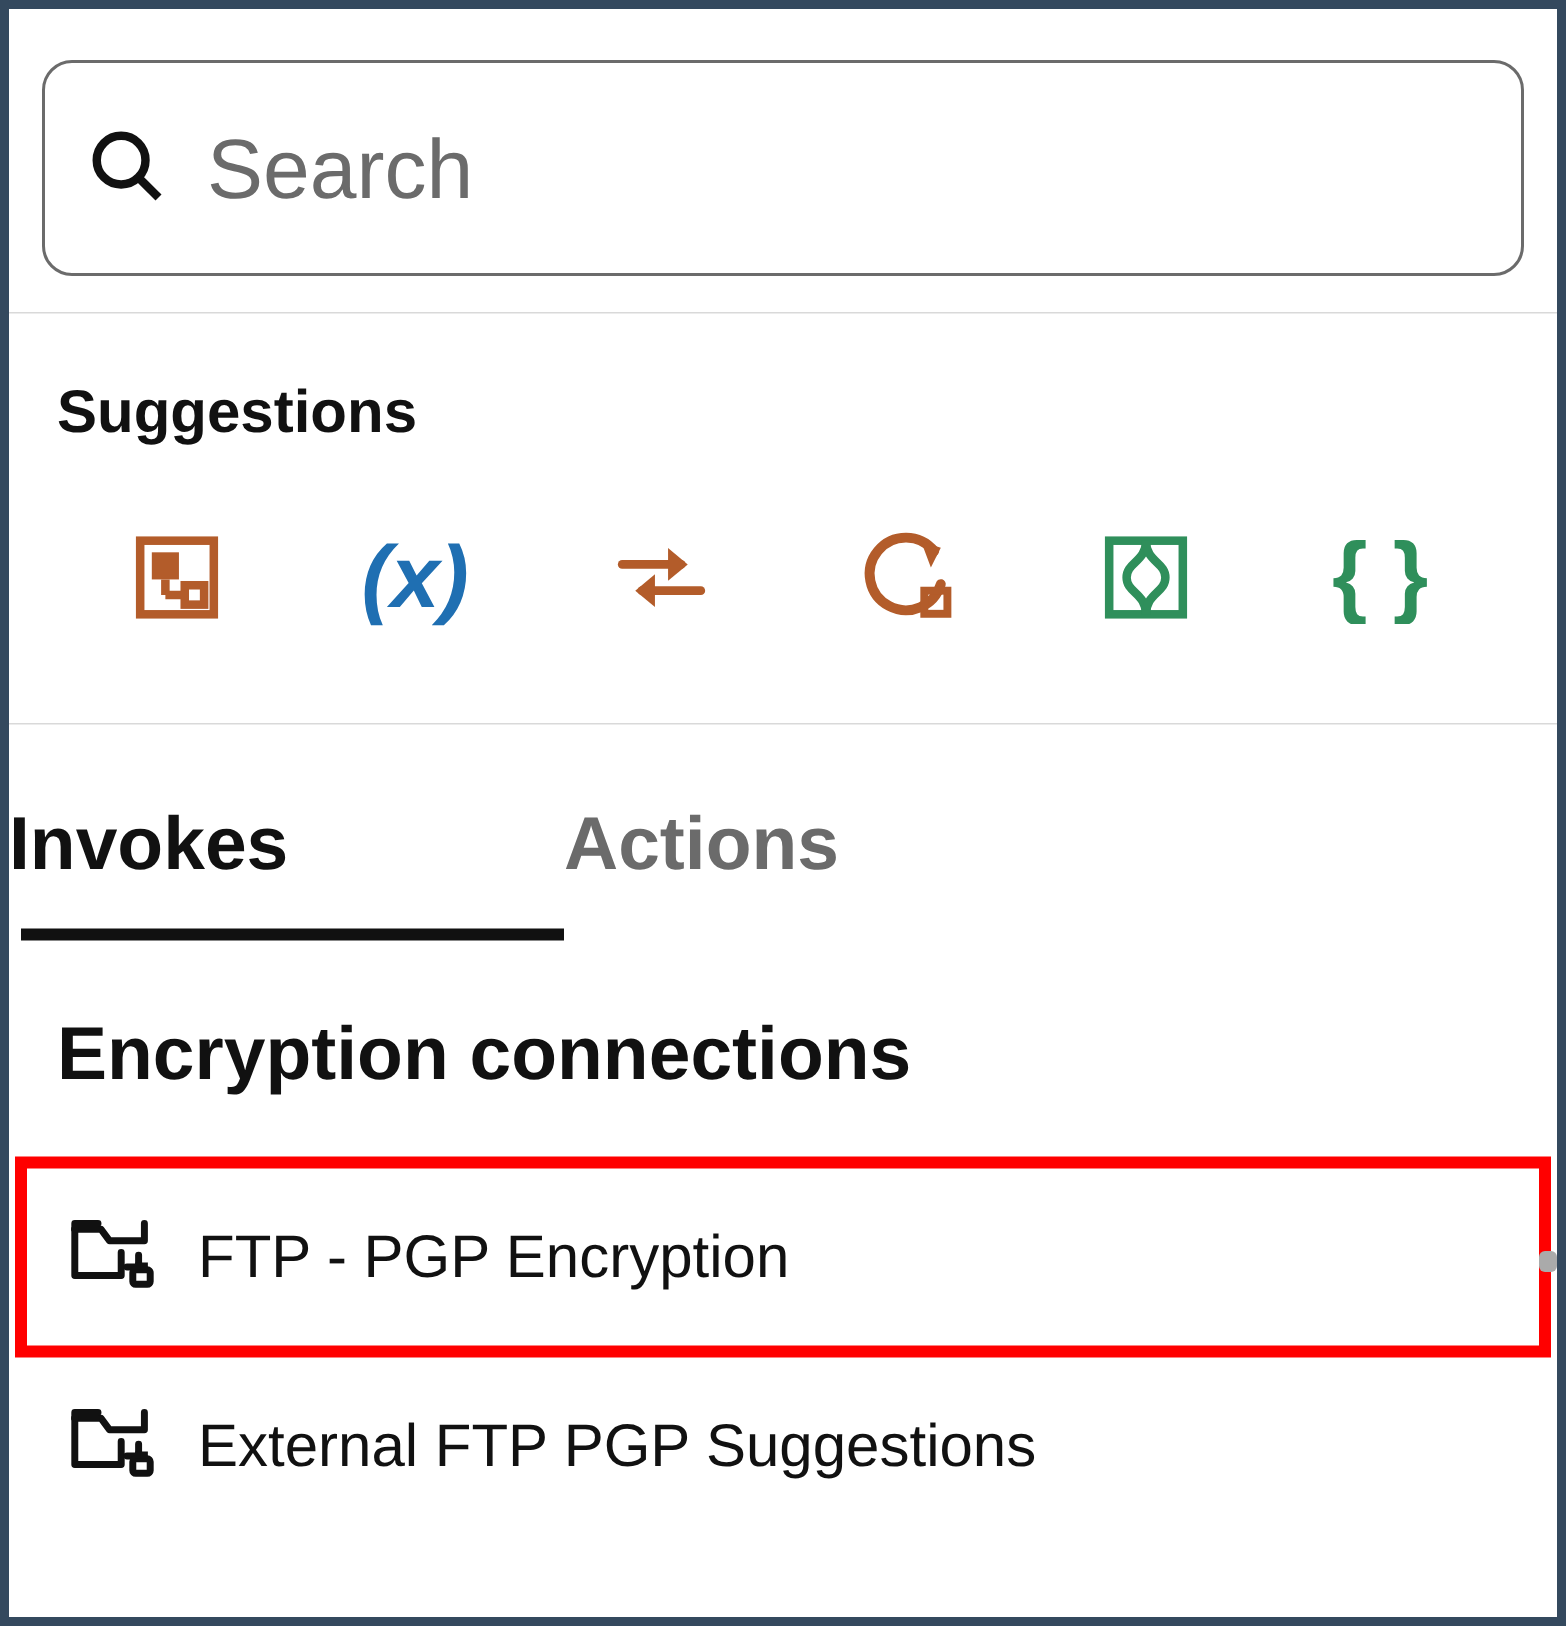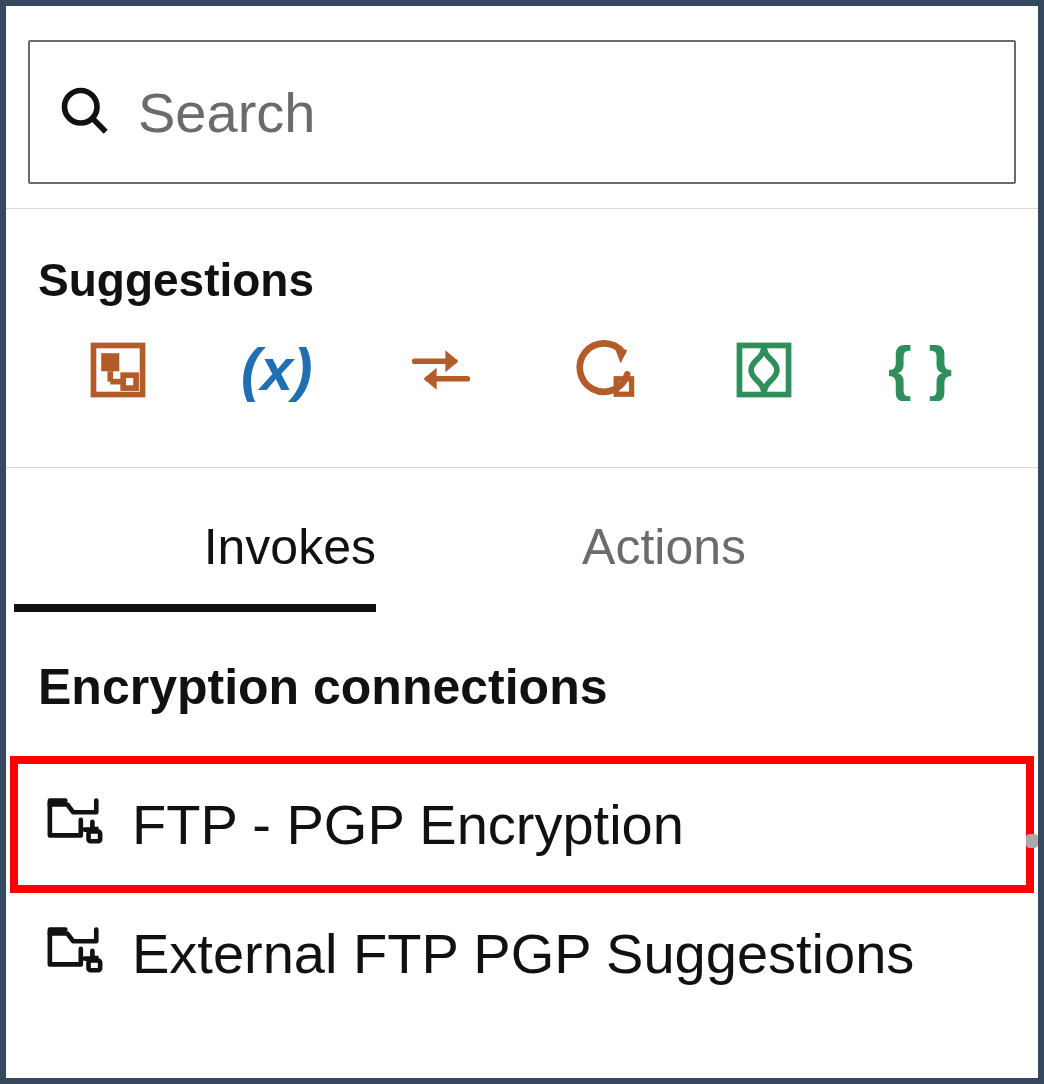--- a/index.html
+++ b/index.html
@@ -20,21 +20,21 @@
   
   .search-wrap {
     padding: 34px 22px 24px 22px;
   }
   .search-box {
     display: flex;
     align-items: center;
     width: 100%;
     height: 144px;
     border: 2px solid #6b6b6b;
-    border-radius: 2px;
+    border-radius: 20px;
     padding: 0 28px;
   }
   .search-box svg { flex: 0 0 auto; }
   .search-input {
     flex: 1 1 auto;
     border: none;
     outline: none;
     font-size: 56px;
     color: #6b6b6b;
     background: transparent;
@@ -44,24 +44,24 @@
 
   .divider {
     border: none;
     border-top: 1px solid #d9d9d9;
     margin: 0;
   }
 
   
   .section-pad { padding: 44px 32px 50px 32px; }
   .suggestions-title {
-    font-size: 46px;
+    font-size: 40px;
     font-weight: 700;
     color: #111;
-    margin-bottom: 20px;
+    margin-bottom: 44px;
   }
   .suggestions-row {
     display: flex;
     align-items: center;
     justify-content: space-between;
     padding: 0 30px 0 30px;
   }
   .sugg-item {
     width: 100px;
     height: 90px;
@@ -72,23 +72,23 @@
   }
 
   
   .tabs {
     display: flex;
     padding: 40px 0 0 0;
   }
   .tab {
     flex: 0 0 auto;
     width: 370px;
-    text-align: right;
+    text-align: left;
     font-size: 50px;
-    font-weight: 400;
+    font-weight: 700;
     color: #6b6b6b;
     padding: 10px 0 36px 0;
     cursor: pointer;
     position: relative;
   }
   .tab.active {
     color: #111;
   }
   .tab.active::after {
     content: "";
@@ -110,21 +110,21 @@
   .conn-list {
     margin-top: 44px;
     margin-left: -24px;
     margin-right: -24px;
   }
   .conn-item {
     display: flex;
     align-items: center;
     gap: 28px;
     padding: 32px 32px;
-    font-size: 56px;
+    font-size: 40px;
     color: #111;
     cursor: pointer;
   }
   .conn-item.highlight {
     outline: 8px solid #ff0000;
     outline-offset: -4px;
   }
   .conn-item .conn-icon { flex: 0 0 auto; }
   .conn-item .conn-label {
     white-space: nowrap;

